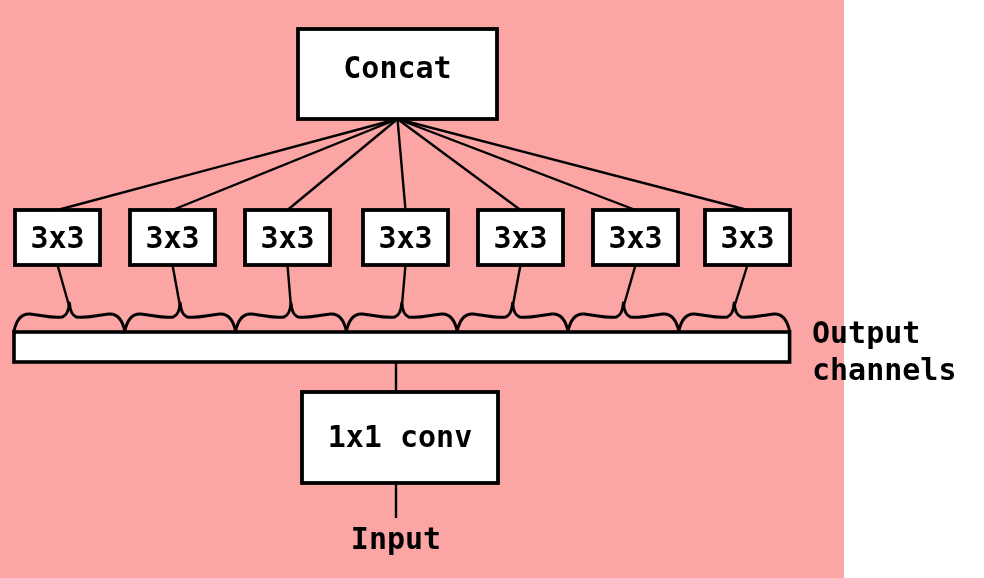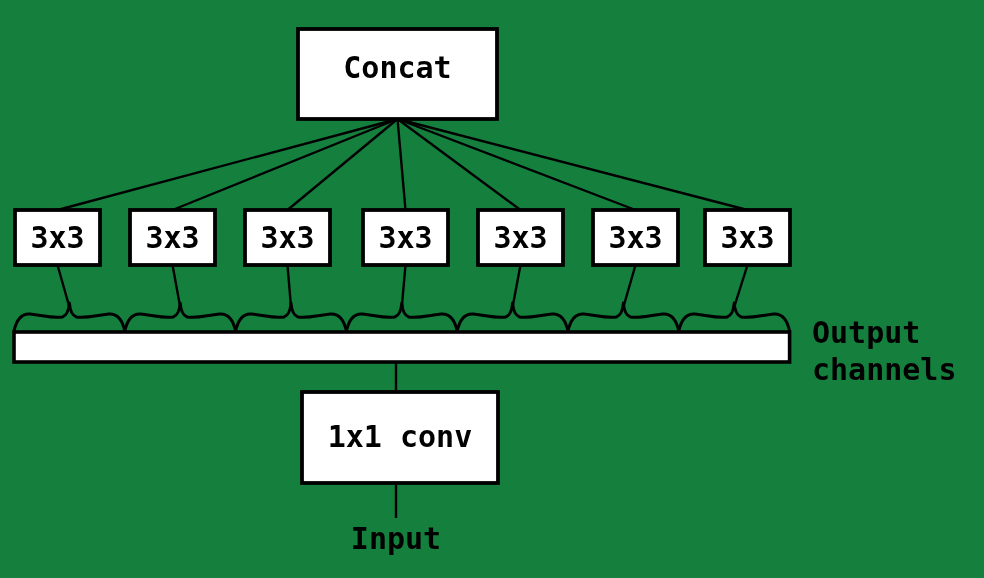--- a/index.html
+++ b/index.html
@@ -5,23 +5,23 @@
   html, body {
     margin: 0;
     padding: 0;
     background: #ffffff;
     width: 984px;
     height: 578px;
     overflow: hidden;
   }
   .stage {
     position: relative;
-    width: 984px;
+    width: 844px;
     height: 578px;
-    background: #15803d;
+    background: #fca5a5;
   }
   svg {
     display: block;
   }
   .node-rect {
     fill: #ffffff;
     stroke: #000000;
     stroke-width: 3.8;
   }
   .bar-rect {

